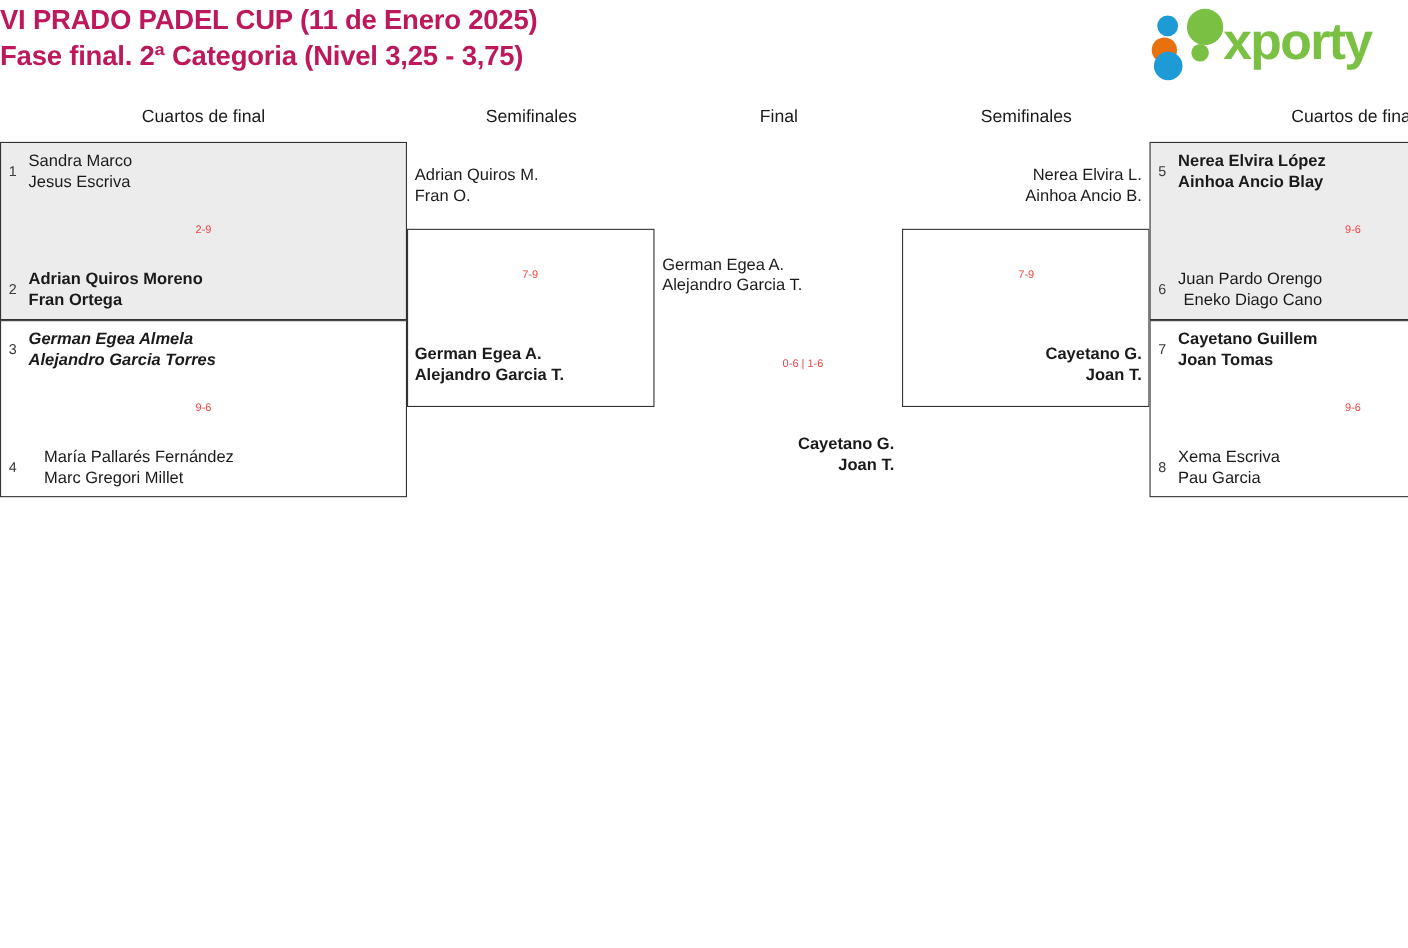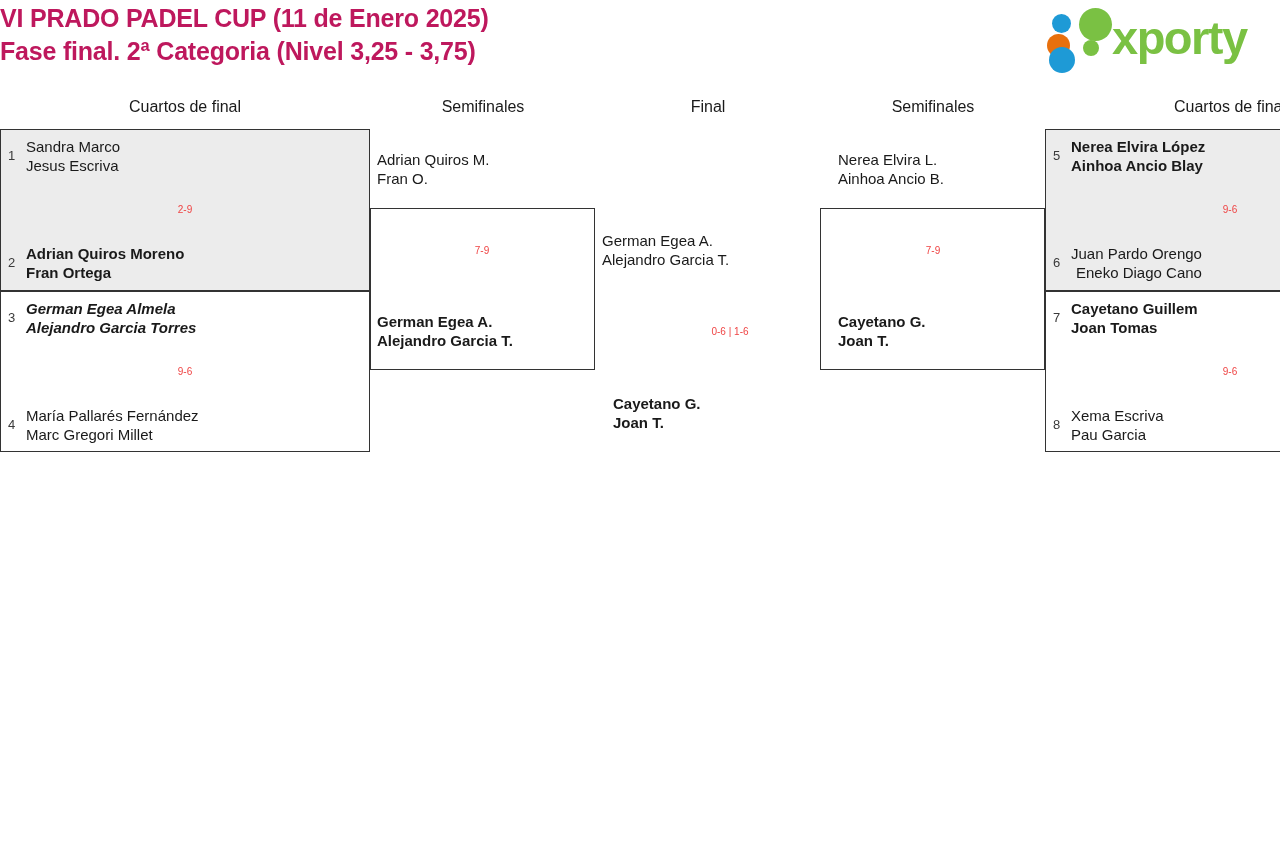--- a/index.html
+++ b/index.html
@@ -84,21 +84,21 @@
   
   .team {
     position: absolute;
     font-size: 15px;
     line-height: 19px;
     color: #1a1a1a;
     white-space: nowrap;
   }
   .team .line { display: block; }
   .team.winner { font-weight: 700; }
-  .team.right { text-align: left; }
+  .team.right { text-align: right; }
 
   .seed {
     position: absolute;
     font-size: 13px;
     color: #3a3a3a;
     line-height: 19px;
     white-space: nowrap;
   }
 
   .score {
@@ -150,21 +150,21 @@
   <span class="line">Fran Ortega</span>
 </div>
 
 <span class="seed" style="left:8px; top:308px;">3</span>
 <div class="team winner" style="left:26px; top:299px;font-style:italic;">
   <span class="line">German Egea Almela</span>
   <span class="line">Alejandro Garcia Torres</span>
 </div>
 <div class="score" style="left:85px; top:362px; width:200px;">9-6</div>
 <span class="seed" style="left:8px; top:415px;">4</span>
-<div class="team" style="left:26px; top:406px;">
+<div class="team" style="left:40px; top:406px;">
   <span class="line">María Pallarés Fernández</span>
   <span class="line">Marc Gregori Millet</span>
 </div>
 
 <div class="box box-plain" style="left:370px; top:208px; width:225px; height:162px;"></div>
 <div class="team" style="left:377px; top:150px;">
   <span class="line">Adrian Quiros M.</span>
   <span class="line">Fran O.</span>
 </div>
 <div class="score" style="left:382px; top:241px; width:200px;">7-9</div>

